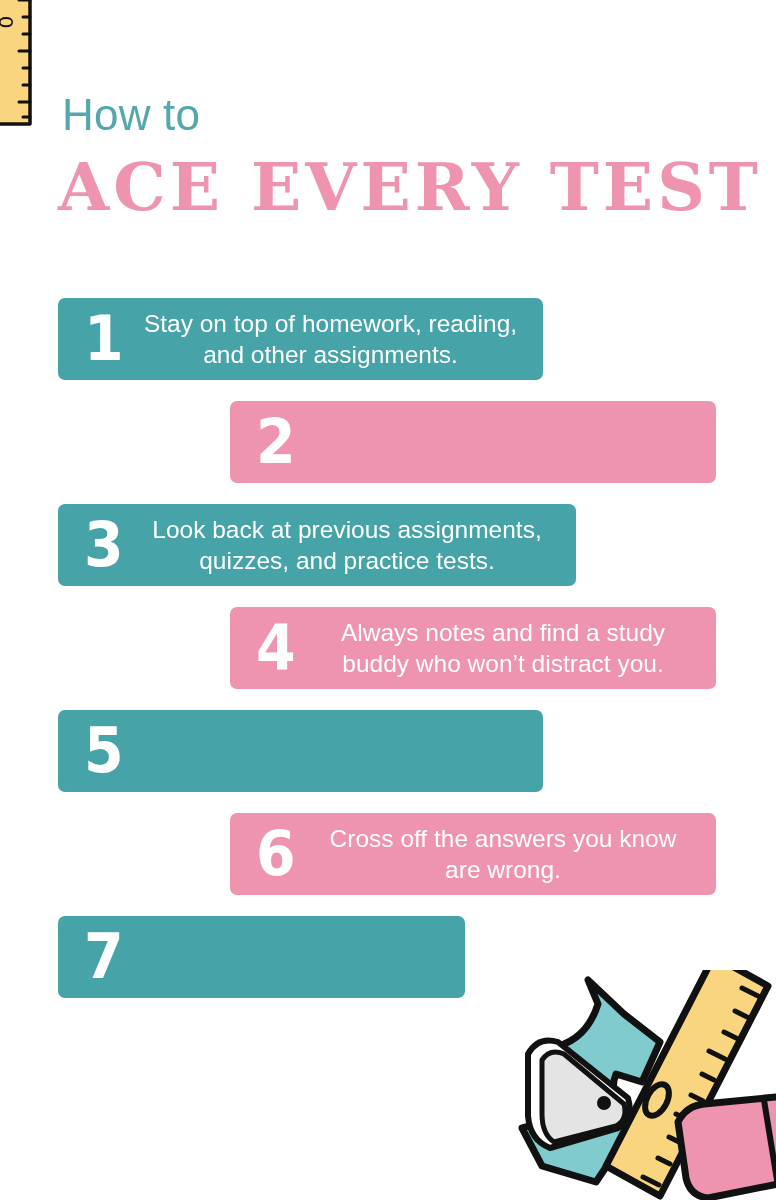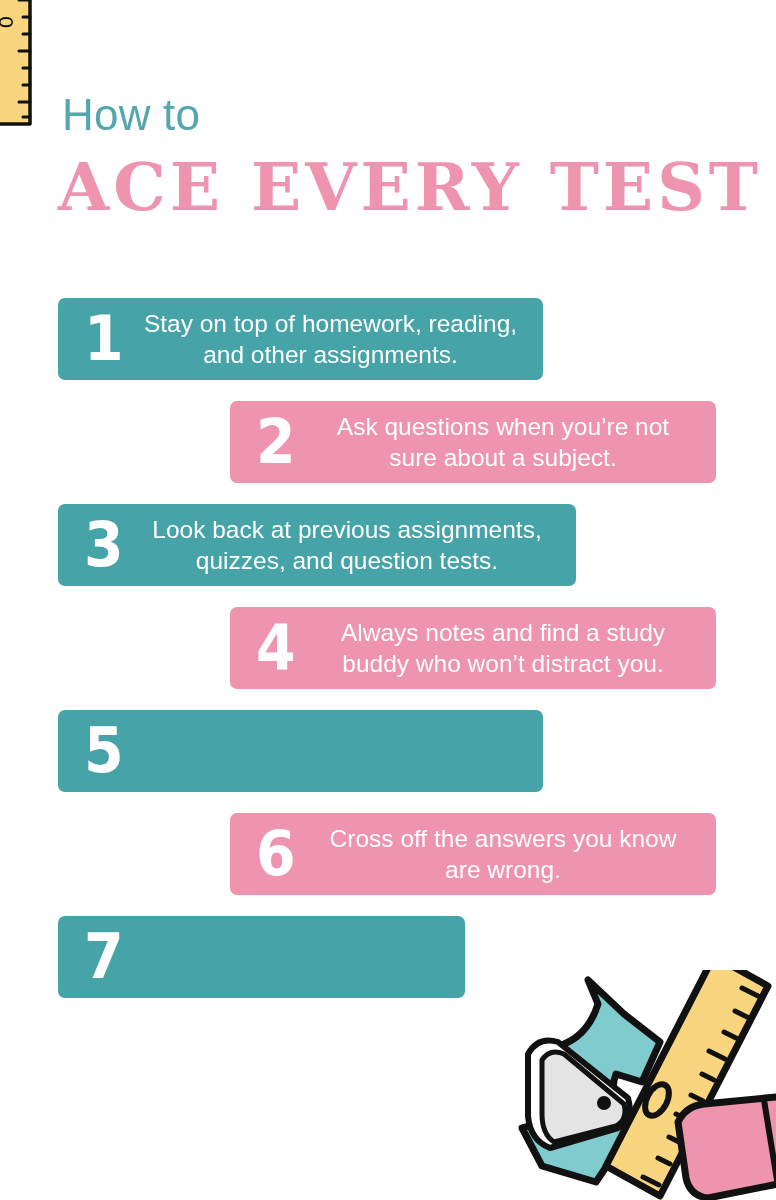--- a/index.html
+++ b/index.html
@@ -145,26 +145,25 @@
 
   <div class="tips">
 
     <div class="tip teal tip-1">
       <span class="tip-num">1</span>
       <span class="tip-text">Stay on top of homework, reading, and other assignments.</span>
     </div>
 
     <div class="tip pink tip-2">
       <span class="tip-num">2</span>
-      <span class="tip-text">Ask questions when you’re not sure about a subject.</span>
     </div>
 
     <div class="tip teal tip-3">
       <span class="tip-num">3</span>
-      <span class="tip-text">Look back at previous assignments, quizzes, and question tests.</span>
+      <span class="tip-text">Look back at previous assignments, quizzes, and practice tests.</span>
     </div>
 
     <div class="tip pink tip-4">
       <span class="tip-num">4</span>
       <span class="tip-text">Always notes and find a study buddy who won’t distract you.</span>
     </div>
 
     <div class="tip teal tip-5">
       <span class="tip-num">5</span>
     </div>

